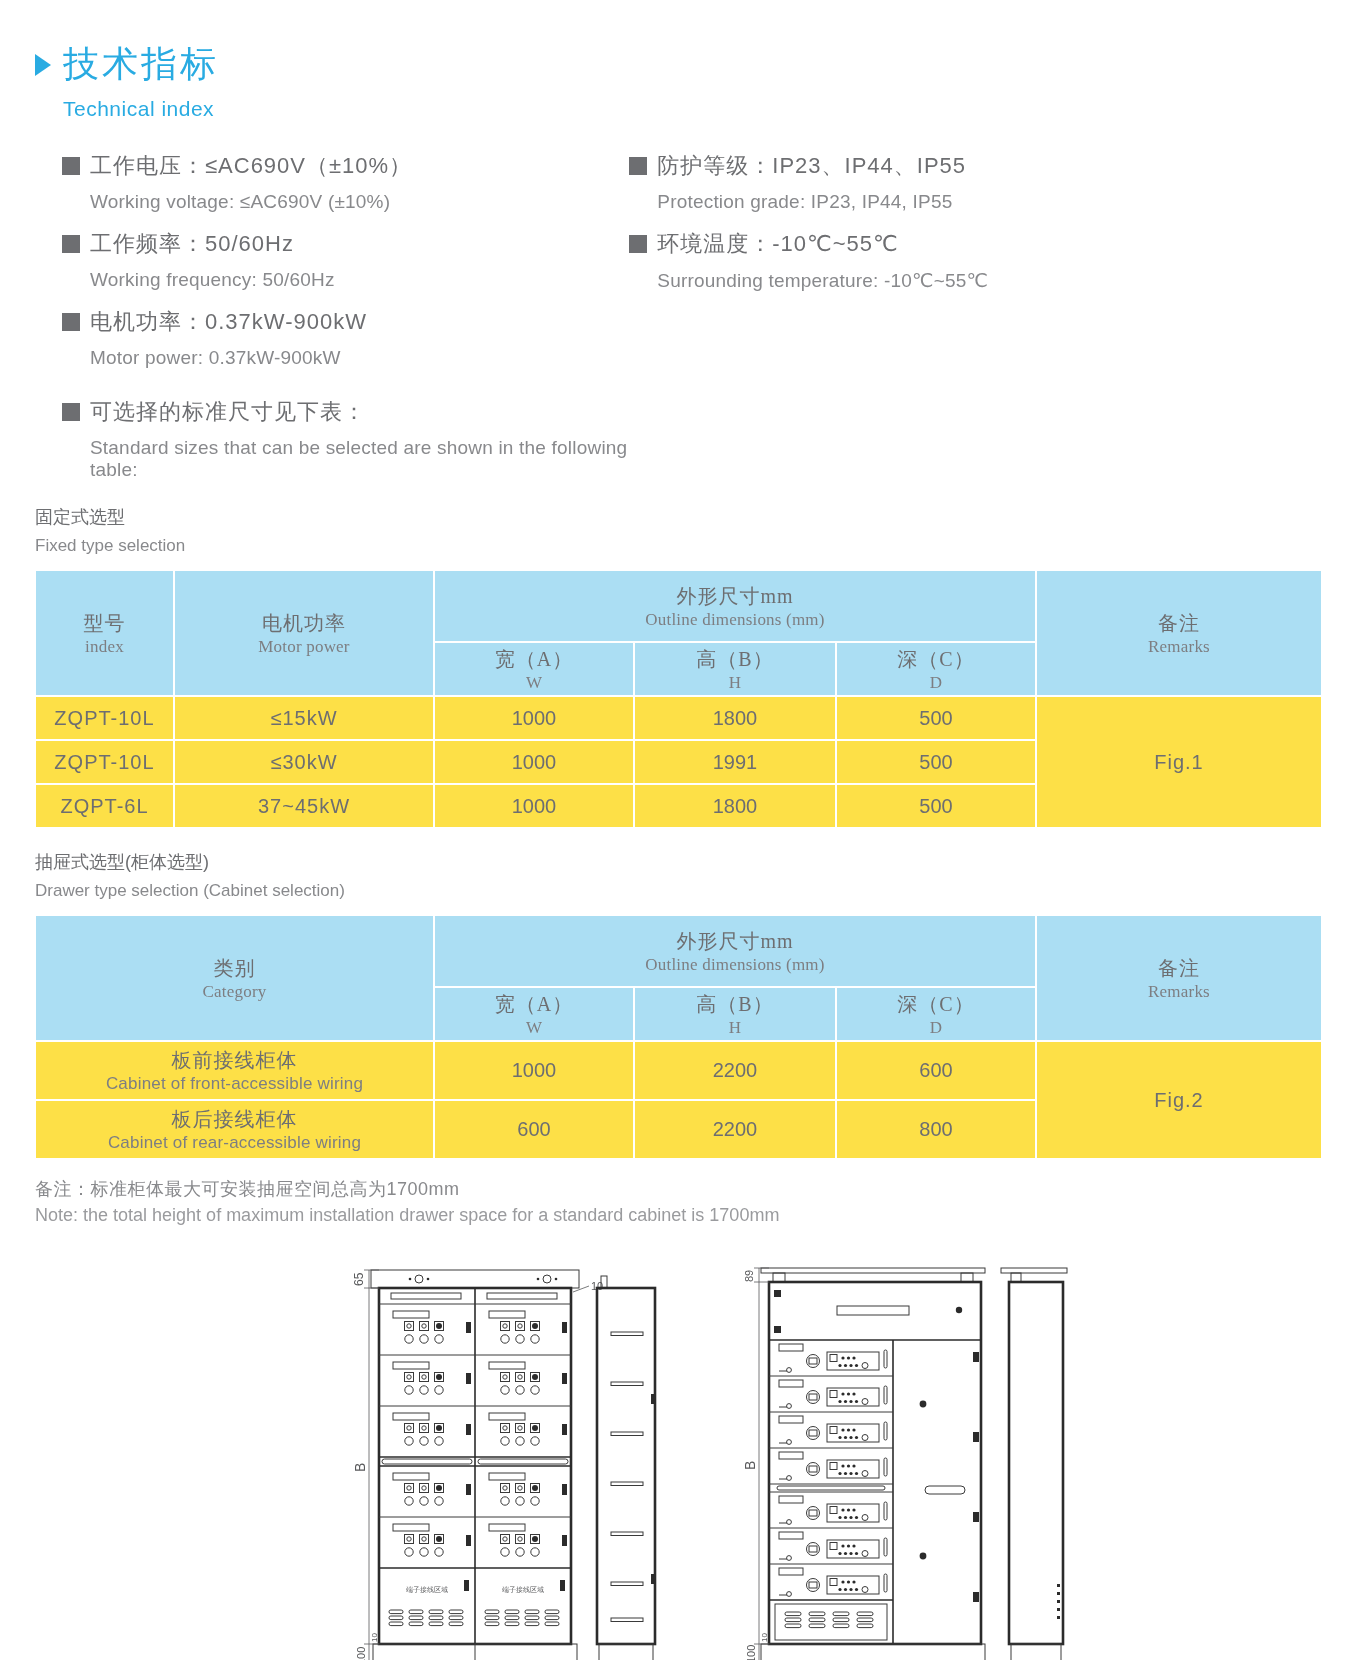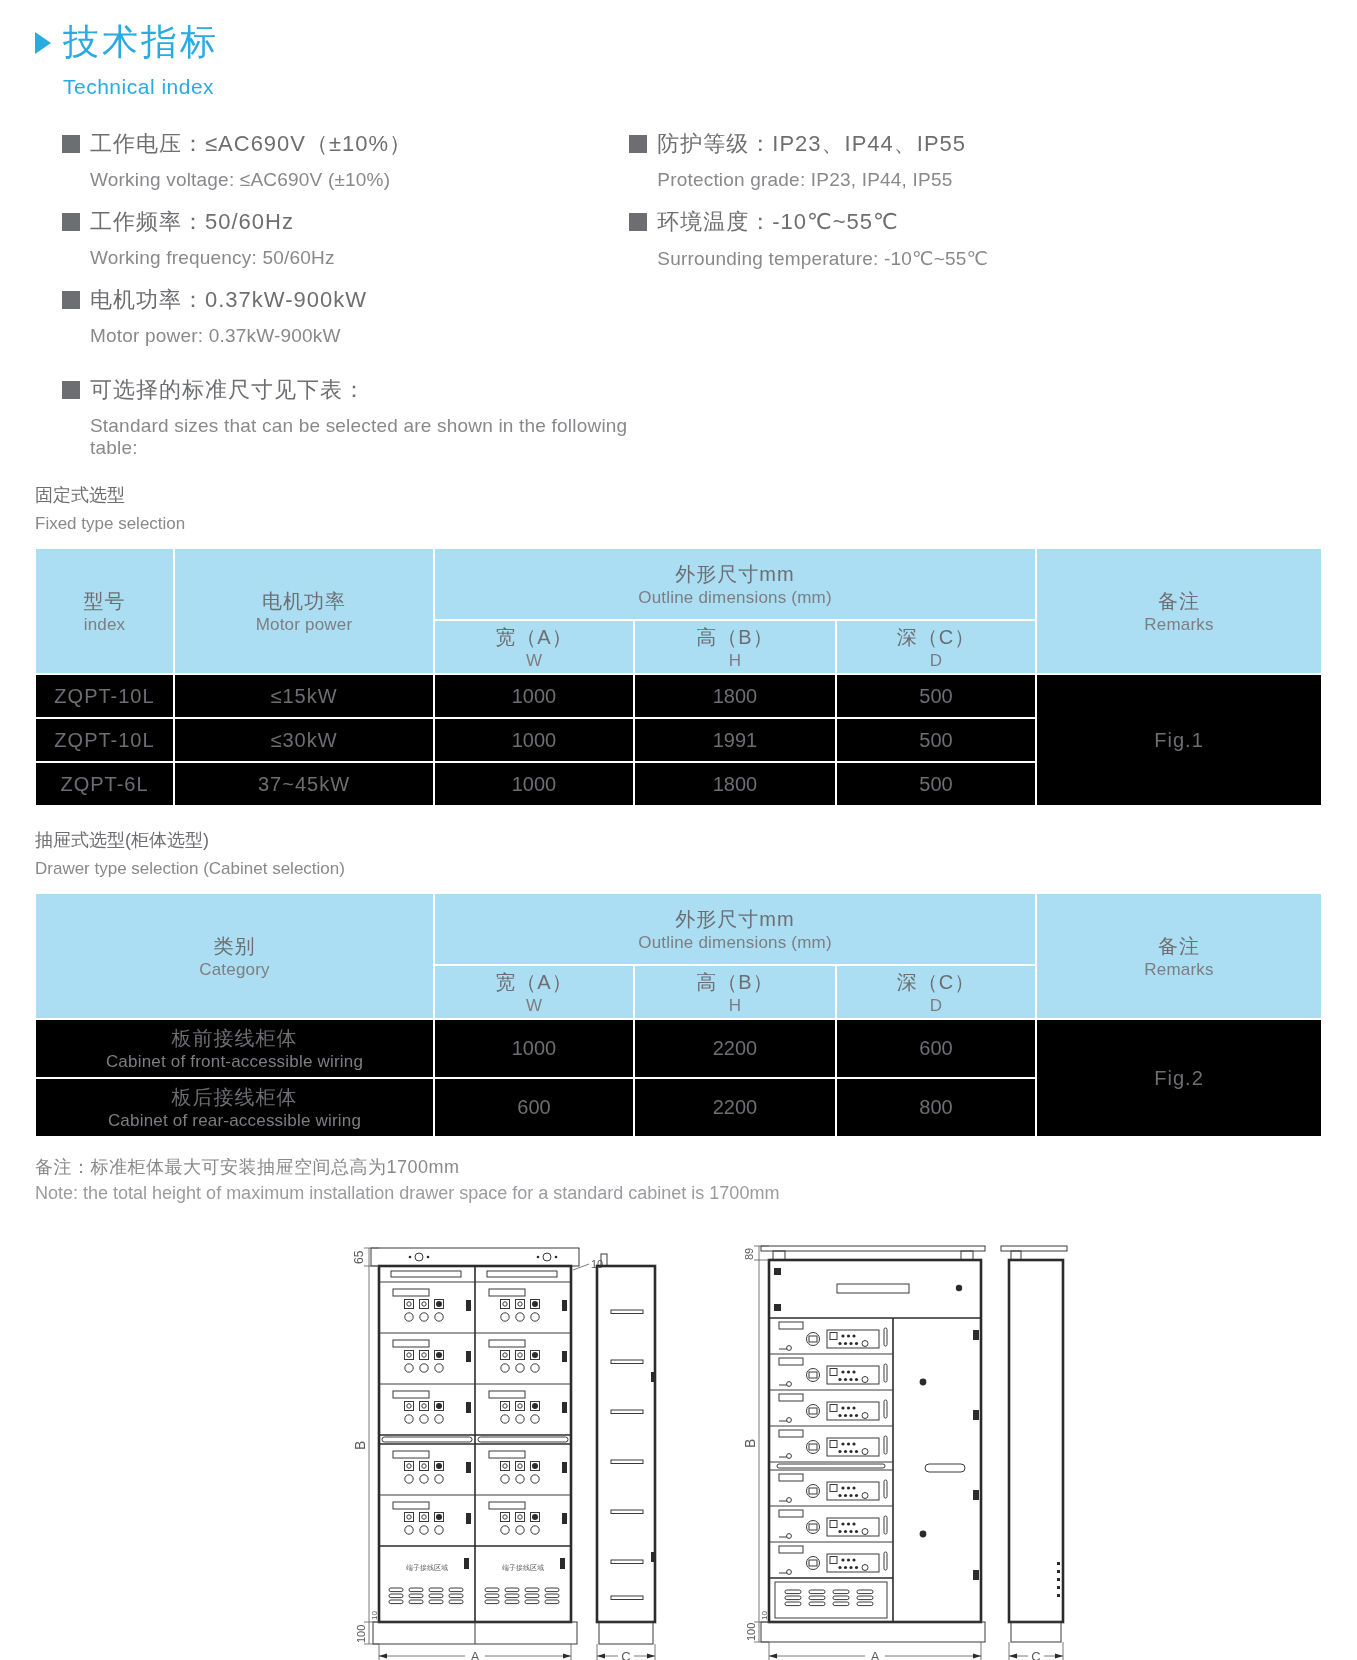--- a/index.html
+++ b/index.html
@@ -2,21 +2,21 @@
 <html><head>
 <meta charset="utf-8">
 <style>
   * { margin:0; padding:0; box-sizing:border-box; }
   html,body { background:#fff; }
   body {
     width:1357px; height:1660px;
     font-family:"Liberation Sans","DejaVu Sans",sans-serif;
     color:#77787b; overflow:hidden;
   }
-  .page { position:relative; width:1215px; height:1660px; padding:18px 35px 0 35px; }
+  .page { position:relative; width:1215px; height:1660px; padding:40px 35px 0 35px; }
 
   
   .title-row { display:flex; align-items:center; margin-left:0; }
   .arrow-icon { width:0; height:0; border-top:11px solid transparent; border-bottom:11px solid transparent;
     border-left:16px solid #29abe2; margin-right:12px; }
   .page-title { font-size:36px; color:#29abe2; font-weight:400; letter-spacing:3px; }
   .page-subtitle { font-size:21px; color:#29abe2; margin:8px 0 0 28px; letter-spacing:0.5px; }
 
   
   .specs { display:flex; margin-top:30px; }
@@ -31,22 +31,22 @@
   
   .section-label-cn { font-size:18px; color:#6d6e71; margin-top:8px; }
   .section-label-en { font-size:17px; color:#88898c; margin-top:7px; }
 
   
   table.spec-table { border-collapse:separate; border-spacing:0; width:1287px; margin-top:14px; table-layout:fixed; }
   table.spec-table td, table.spec-table th {
     border:1.5px solid #fff; text-align:center; vertical-align:middle;
     font-weight:400; color:#6d6e71;
   }
-  .hd { background:#abdef3; }
-  .bd { background:#000000; }
+  .hd { background:#abdef3;font-family:Liberation Serif, serif; }
+  .bd { background:#fde047; }
   .cn20 { font-size:20px; letter-spacing:1px; }
   .en17 { font-size:17px; color:#7d7e82; letter-spacing:0.2px; }
   .num { font-size:20px; color:#7d7e82; }
   col.c-model { width:139px; } col.c-power { width:260px; }
   col.c-w { width:200px; } col.c-h { width:202px; } col.c-d { width:200px; }
   col.c-rem { width:286px; }
   col.c-cat { width:399px; }
   tr.hrow1 td { height:72px; }
   tr.hrow2 td { height:54px; }
   tr.brow td { height:44px; }

